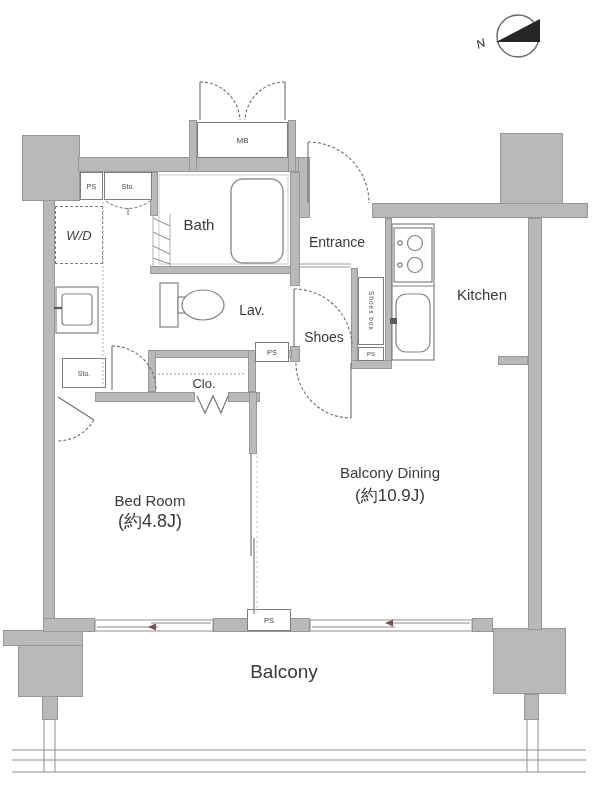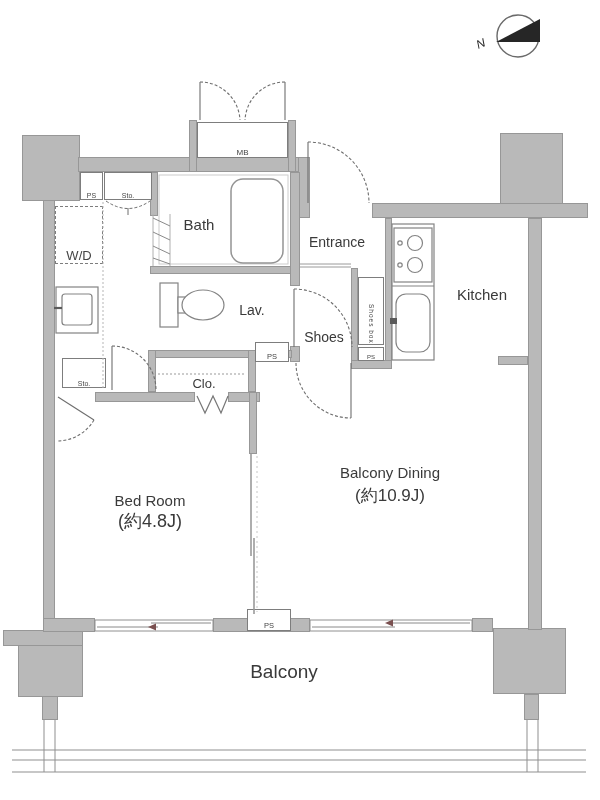--- a/index.html
+++ b/index.html
@@ -1,21 +1,21 @@
 <!DOCTYPE html>
 <html><head>
 <meta charset="utf-8">
 <style>
   html,body{margin:0;padding:0;background:#fff;}
   .stage{position:relative;width:600px;height:800px;background:#ffffff;overflow:hidden;
          font-family:"Liberation Sans",sans-serif;color:#3a3a3a;}
   .w{position:absolute;background:#b9b9b9;border:1px solid #979797;box-sizing:border-box;z-index:2;}
   .b{position:absolute;background:#fff;border:1.5px solid #7d7d7d;box-sizing:border-box;
-     display:flex;align-items:flex-end;justify-content:center;z-index:4;color:#454545;}
-  .b.dashed{border-style:dashed;border-width:1px;}
+     display:flex;align-items:center;justify-content:center;z-index:4;color:#454545;}
+  .b.dashed{border-style:dashed;border-width:1px;font-style:italic;}
   .lb{position:absolute;transform:translate(-50%,-50%);text-align:left;white-space:nowrap;z-index:6;}
   .lb.wrap{white-space:normal;line-height:1.2;}
   .vert{writing-mode:vertical-rl;letter-spacing:1px;}
   svg.overlay{position:absolute;left:0;top:0;z-index:5;pointer-events:none;}
 </style>
 </head>
 <body>
 
 <div class="stage">
 

